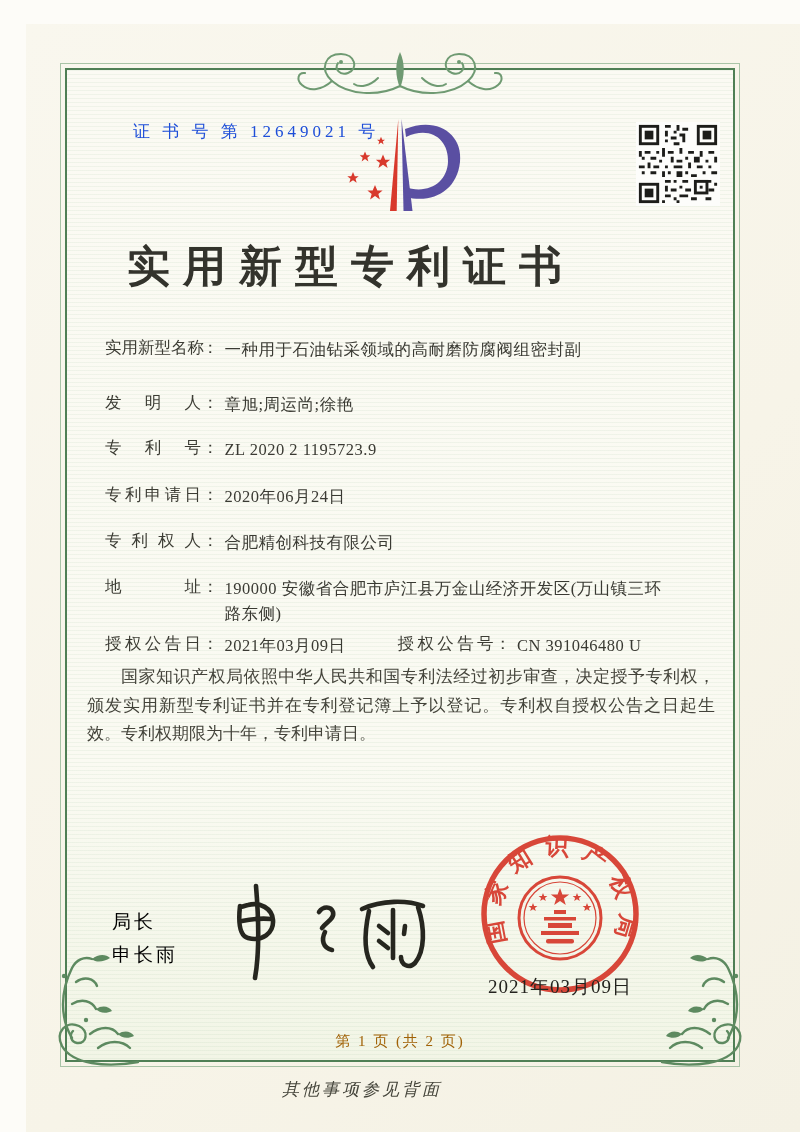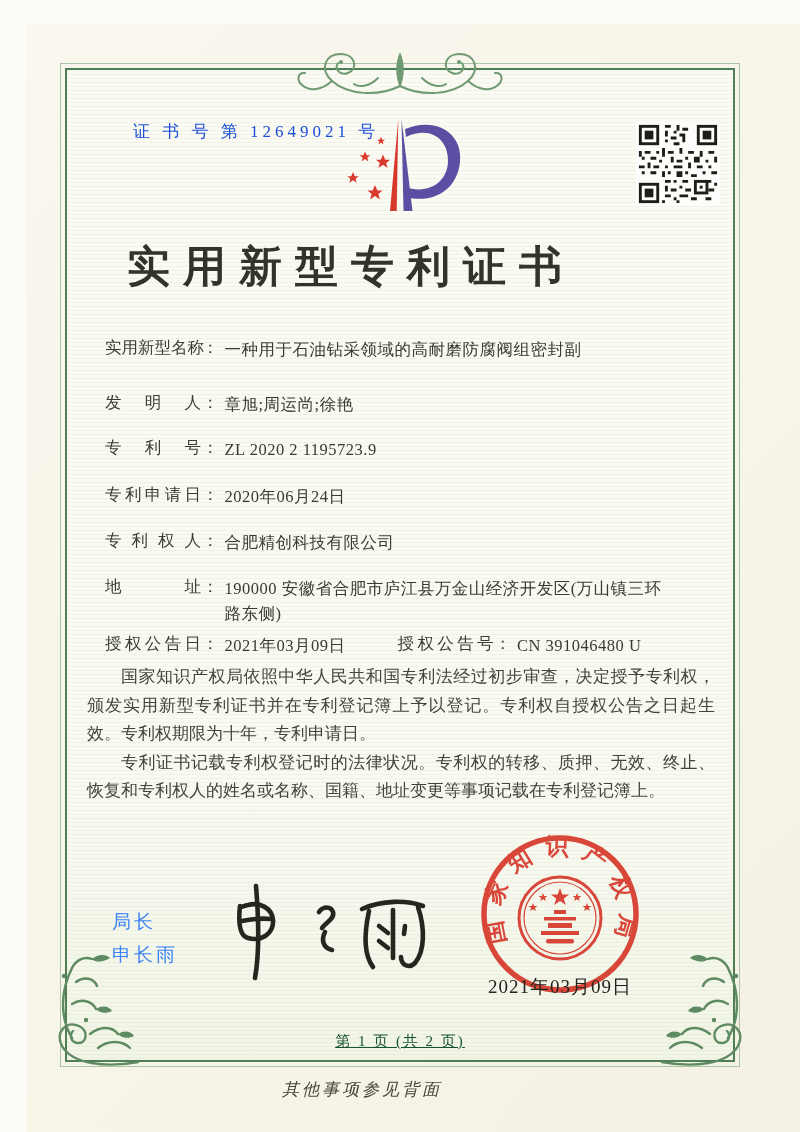--- a/index.html
+++ b/index.html
@@ -45,31 +45,31 @@
   .fvalue{display:inline-block;max-width:440px;white-space:normal;vertical-align:top;letter-spacing:0.5px;line-height:25px;}
   .grant-gap{display:inline-block;width:52px;}
   .paras{
     position:absolute;left:87px;top:663px;width:628px;
     font-size:17px;line-height:28.5px;text-align:justify;color:#43433a;
   }
   .paras p{margin:0;text-indent:2em;}
   .signer{
     position:absolute;left:112px;top:905px;
     font-family:"Liberation Sans","DejaVu Sans",sans-serif;
-    font-size:19px;letter-spacing:3px;color:#3b82f6;line-height:33px;
+    font-size:19px;letter-spacing:3px;color:#000000;line-height:33px;
   }
   .sig-svg{position:absolute;left:222px;top:878px;width:210px;height:110px;}
   .seal{position:absolute;left:470px;top:830px;width:180px;height:172px;opacity:0.93;}
   .seal-date{
     position:absolute;left:470px;top:974px;width:180px;text-align:center;
     font-size:19px;color:#23231e;letter-spacing:1px;
   }
   .page-info{
     position:absolute;left:0;top:1032px;width:800px;text-align:center;
-    font-size:15px;letter-spacing:2px;color:#14532d;text-decoration:underline;
+    font-size:15px;letter-spacing:2px;color:#a16207;
   }
   .back-note{
     position:absolute;left:0;top:1078px;width:724px;text-align:center;
     font-size:17px;letter-spacing:3px;color:#45453b;font-style:italic;
   }
   .ornament-top{position:absolute;left:278px;top:40px;width:244px;height:60px;}
   .flourish{position:absolute;width:100px;height:125px;}
   .flourish.bl{left:42px;top:946px;}
   .flourish.br{left:658px;top:946px;transform:scaleX(-1);}
 </style>
@@ -190,21 +190,20 @@
   <div class="frow" style="top:239px;">
     <span class="flabel">地址</span><span class="fcolon">：</span><span class="fvalue" style="width:440px;">190000 安徽省合肥市庐江县万金山经济开发区(万山镇三环路东侧)</span>
   </div>
   <div class="frow" style="top:296px;">
     <span class="flabel">授权公告日</span><span class="fcolon">：</span><span class="fvalue">2021年03月09日</span><span class="grant-gap"></span><span class="flabel">授权公告号</span><span class="fcolon">：</span><span class="fvalue">CN 391046480 U</span>
   </div>
 </div>
 
 <div class="paras">
   <p>国家知识产权局依照中华人民共和国专利法经过初步审查，决定授予专利权，颁发实用新型专利证书并在专利登记簿上予以登记。专利权自授权公告之日起生效。专利权期限为十年，专利申请日。</p>
-  <p>专利证书记载专利权登记时的法律状况。专利权的转移、质押、无效、终止、恢复和专利权人的姓名或名称、国籍、地址变更等事项记载在专利登记簿上。</p>
 </div>
 
 <div class="signer">
   <div>局长</div>
   <div>申长雨</div>
 </div>
 
 <svg class="sig-svg" viewBox="0 0 210 110">
   <g stroke="#26261f" stroke-width="4.6" fill="none" stroke-linecap="round" stroke-linejoin="round">
     <path d="M18,28 C16,46 18,58 26,60 C40,64 52,55 51,42 C50,30 38,24 26,27 C21,28 18,30 18,28 Z"></path>

